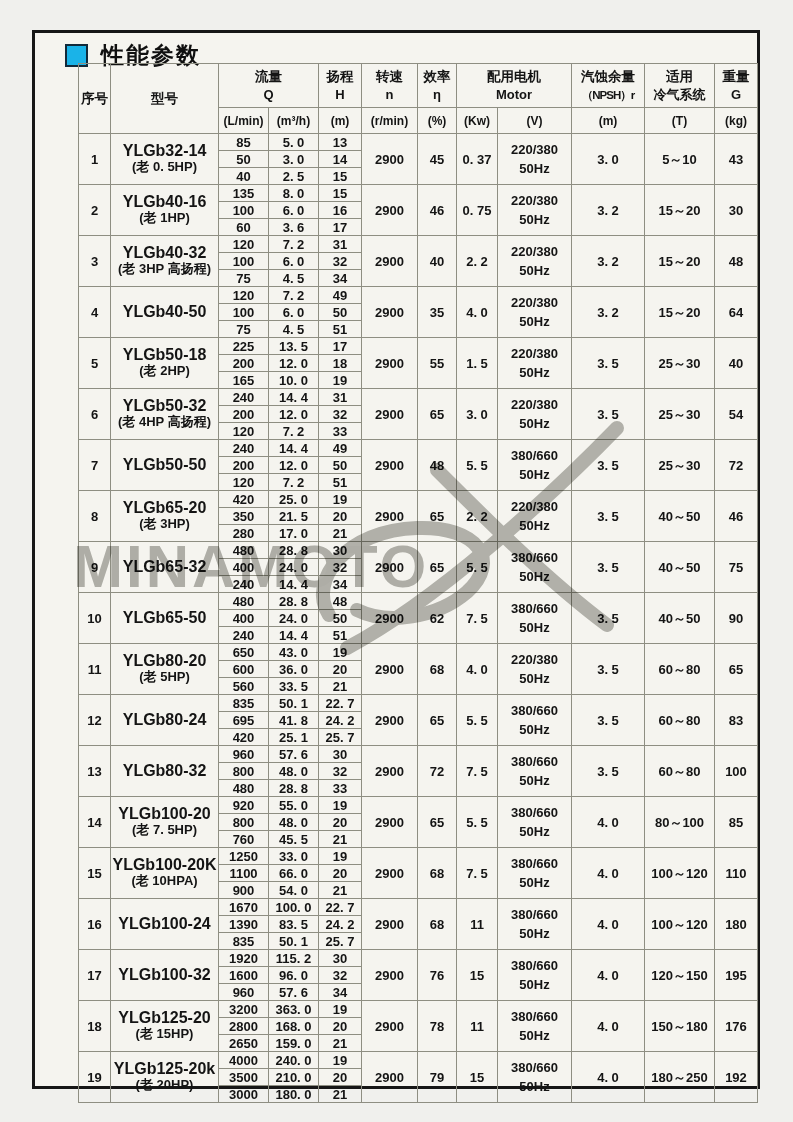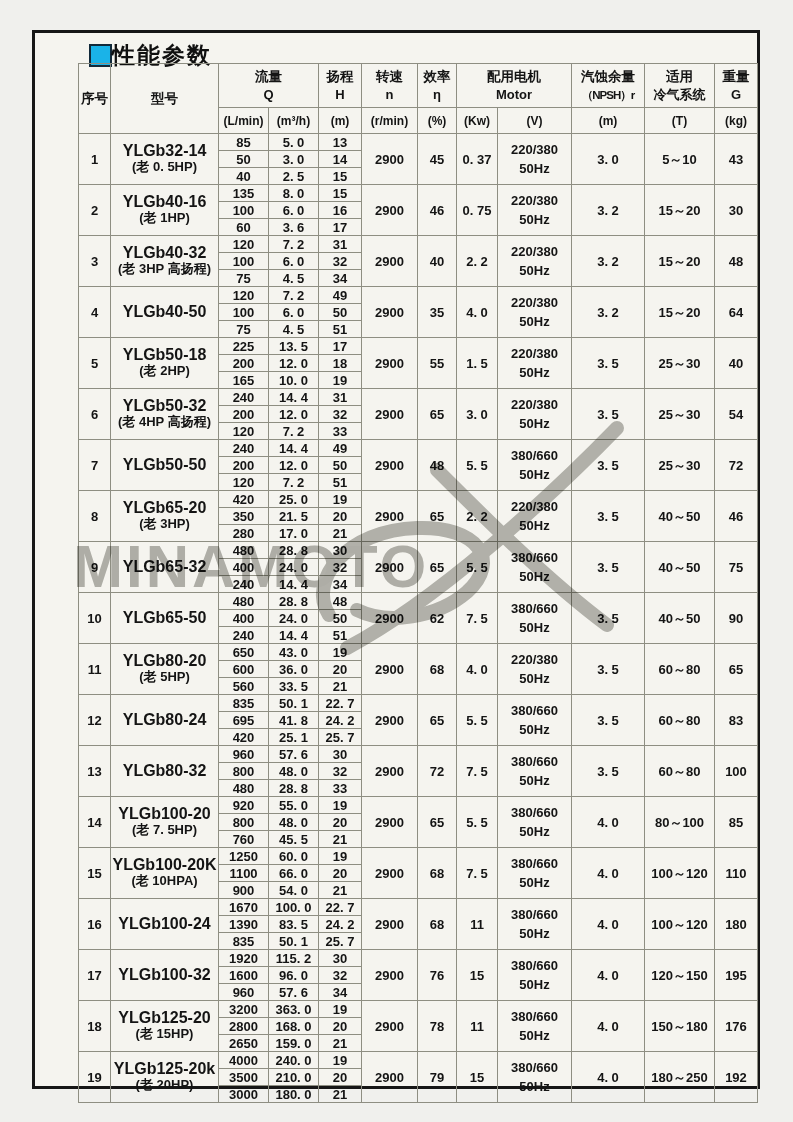--- a/index.html
+++ b/index.html
@@ -11,21 +11,21 @@
     -webkit-font-smoothing:antialiased;
   }
   .page{
     position:absolute;left:32px;top:30px;
     width:722px;height:1053px;
     background:#f5f4ef;
     border:3px solid #161616;
   }
   .title-row{
     position:absolute;left:30px;top:7px;
-    display:flex;align-items:center;gap:0;margin-left:24px;
+    display:flex;align-items:center;gap:13px;
   }
   .bullet{
     width:23px;height:23px;
     border:2px solid #11293a;
     box-sizing:border-box;
   }
   .page-title{
     font-size:23px;font-weight:bold;color:#101010;
     letter-spacing:2px;
   }
@@ -565,21 +565,21 @@
           <td>45. 5</td>
           <td>21</td>
         </tr>
         <tr>
           <td rowspan="3">15</td>
           <td rowspan="3" class="cell-model">
             <div class="model-name">YLGb100-20K</div>
             <div class="model-note">(老 10HPA)</div>
           </td>
           <td>1250</td>
-          <td>60. 0</td>
+          <td>33. 0</td>
           <td>19</td>
           <td rowspan="3">2900</td>
           <td rowspan="3">68</td>
           <td rowspan="3">7. 5</td>
           <td rowspan="3" class="cell-voltage">
             <div>380/660</div>
             <div>50Hz</div>
           </td>
           <td rowspan="3">4. 0</td>
           <td rowspan="3">100～120</td>

